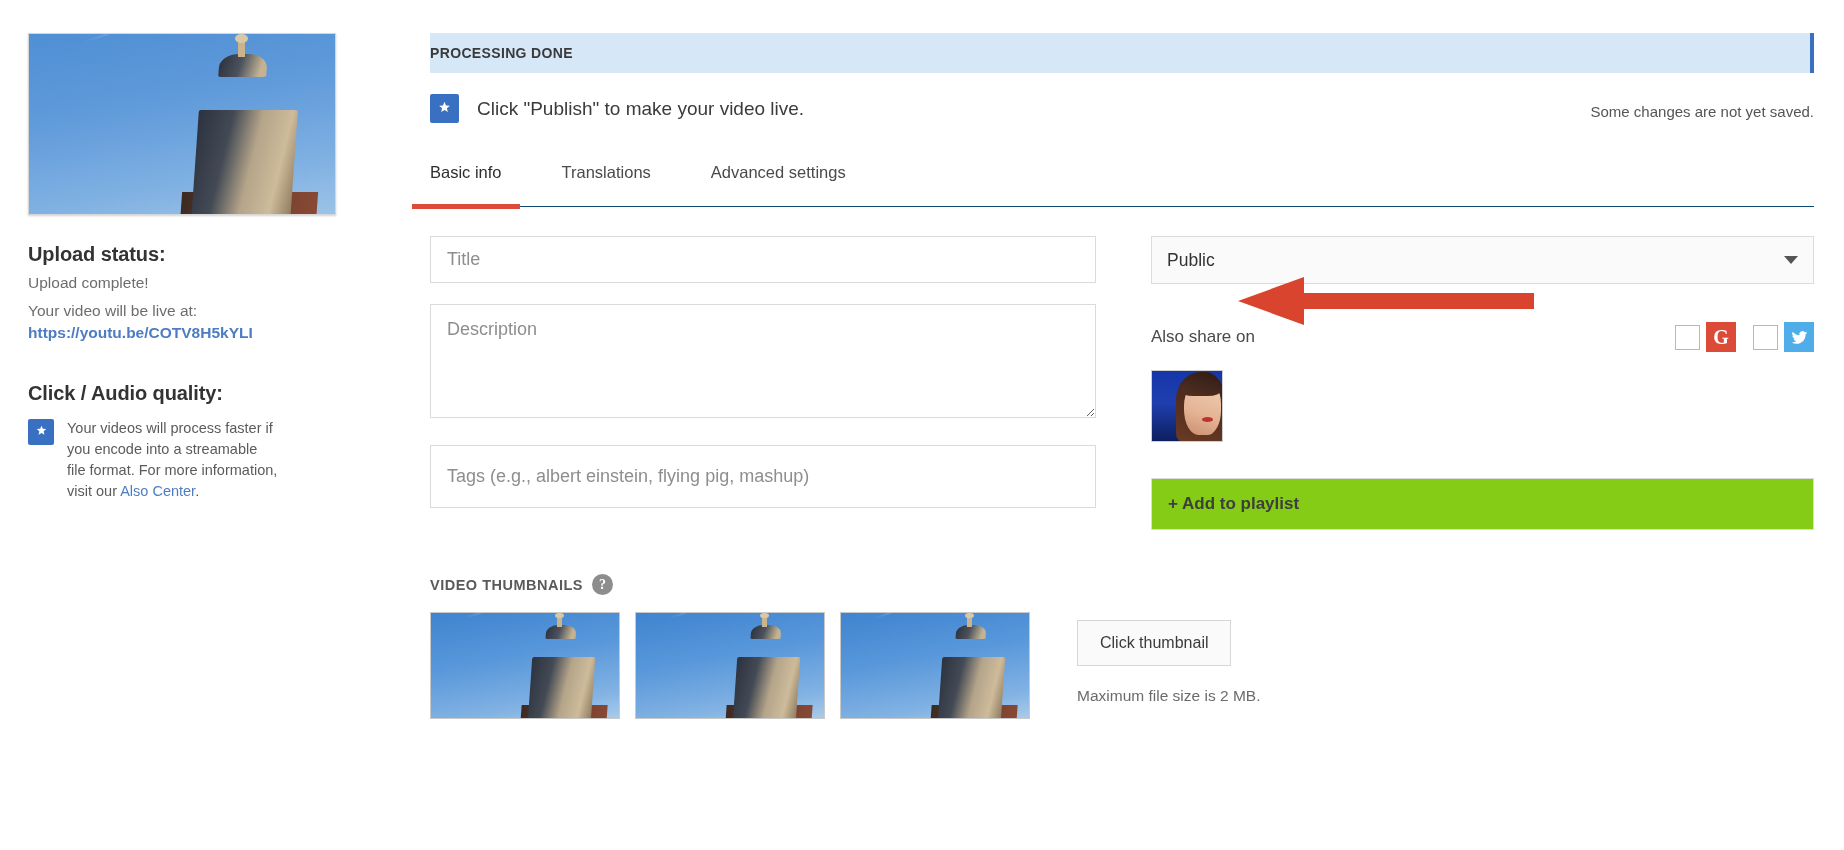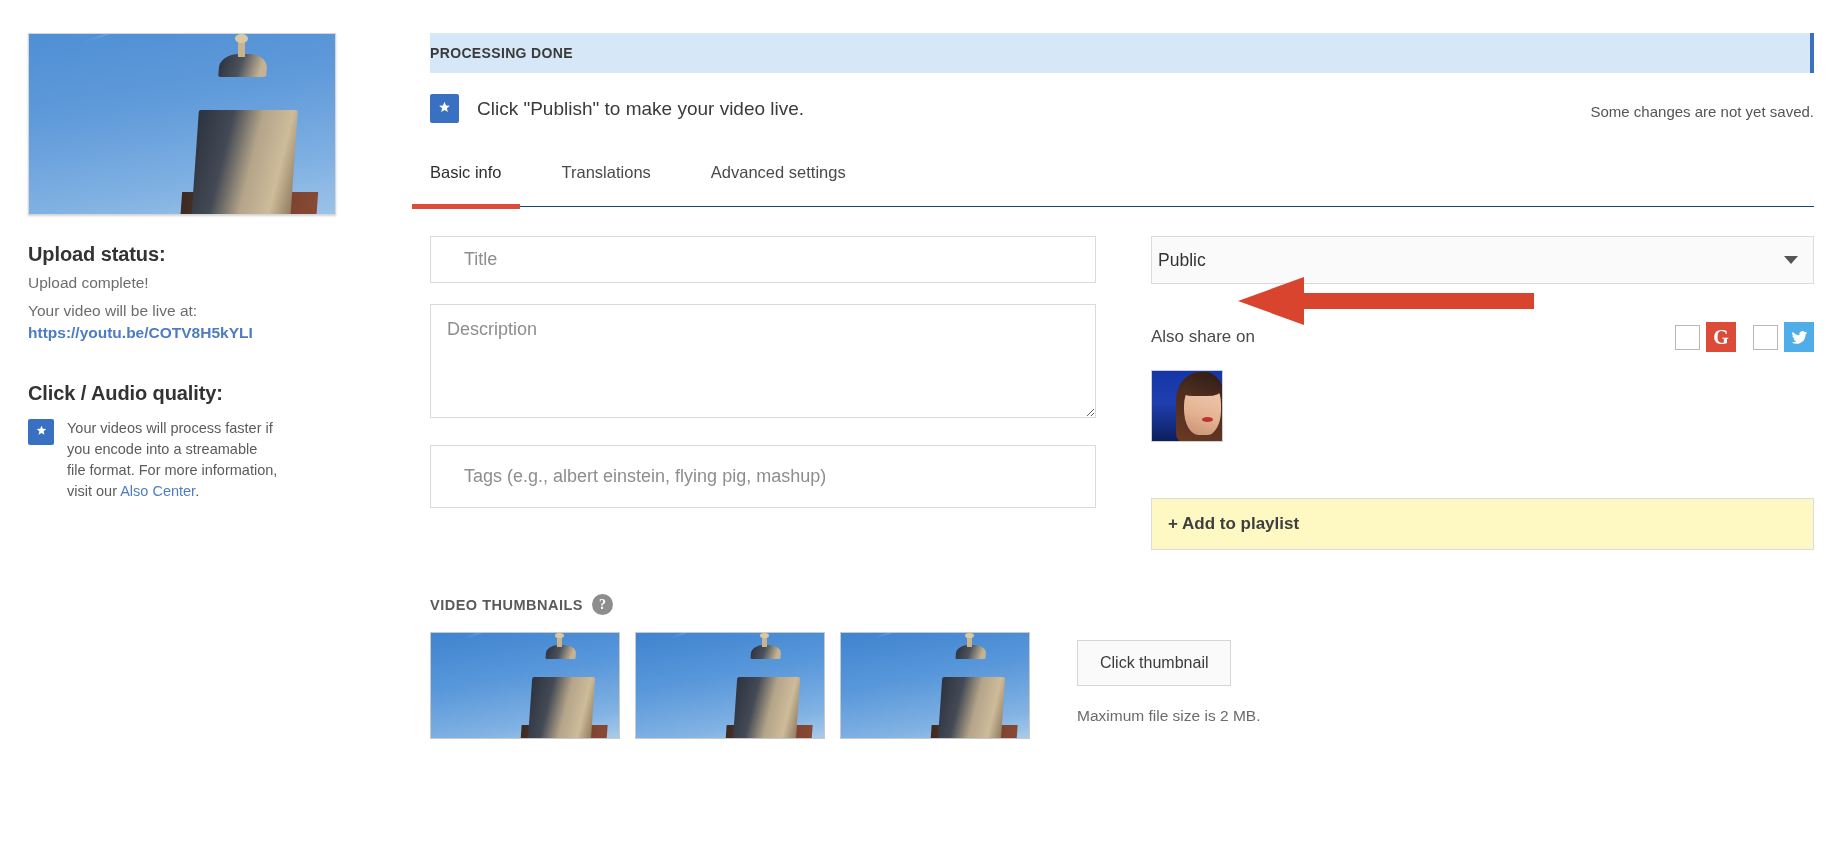--- a/index.html
+++ b/index.html
@@ -276,21 +276,21 @@
   }
 
   .field {
     box-sizing: border-box;
     width: 100%;
     border: 1px solid #dadada;
     background: #ffffff;
     font-family: "Liberation Sans", sans-serif;
     font-size: 18px;
     color: #2f2f2f;
-    padding: 0 33px;
+    padding: 0 16px;
     outline: none;
   }
   .field::placeholder { color: #8e8e8e; opacity: 1; }
   #title-field {
     height: 47px;
     line-height: 47px;
   }
   #description-field {
     margin-top: 21px;
     height: 114px;
@@ -311,21 +311,21 @@
   }
   #privacy-select {
     box-sizing: border-box;
     width: 100%;
     height: 48px;
     border: 1px solid #dcdcdc;
     background: #fafafa;
     font-family: "Liberation Sans", sans-serif;
     font-size: 17.5px;
     color: #333333;
-    padding: 0 6px;
+    padding: 0 15px;
     -webkit-appearance: none;
     appearance: none;
     outline: none;
     cursor: pointer;
   }
   #privacy-caret {
     position: absolute;
     right: 16px;
     top: 50%;
     transform: translateY(-50%);
@@ -458,23 +458,23 @@
     right: 4px; bottom: 4px;
     width: 10px; height: 10px;
     pointer-events: none;
   }
 
   
   #playlist-button {
     box-sizing: border-box;
     width: 100%;
     height: 52px;
-    margin-top: 56px;
+    margin-top: 36px;
     border: 1px solid #dcdcdc;
-    background: #fef9c3;
+    background: #84cc16;
     font-family: "Liberation Sans", sans-serif;
     font-size: 17px;
     font-weight: bold;
     color: #3e3e3e;
     text-align: left;
     padding-left: 16px;
     cursor: pointer;
   }
 
   

